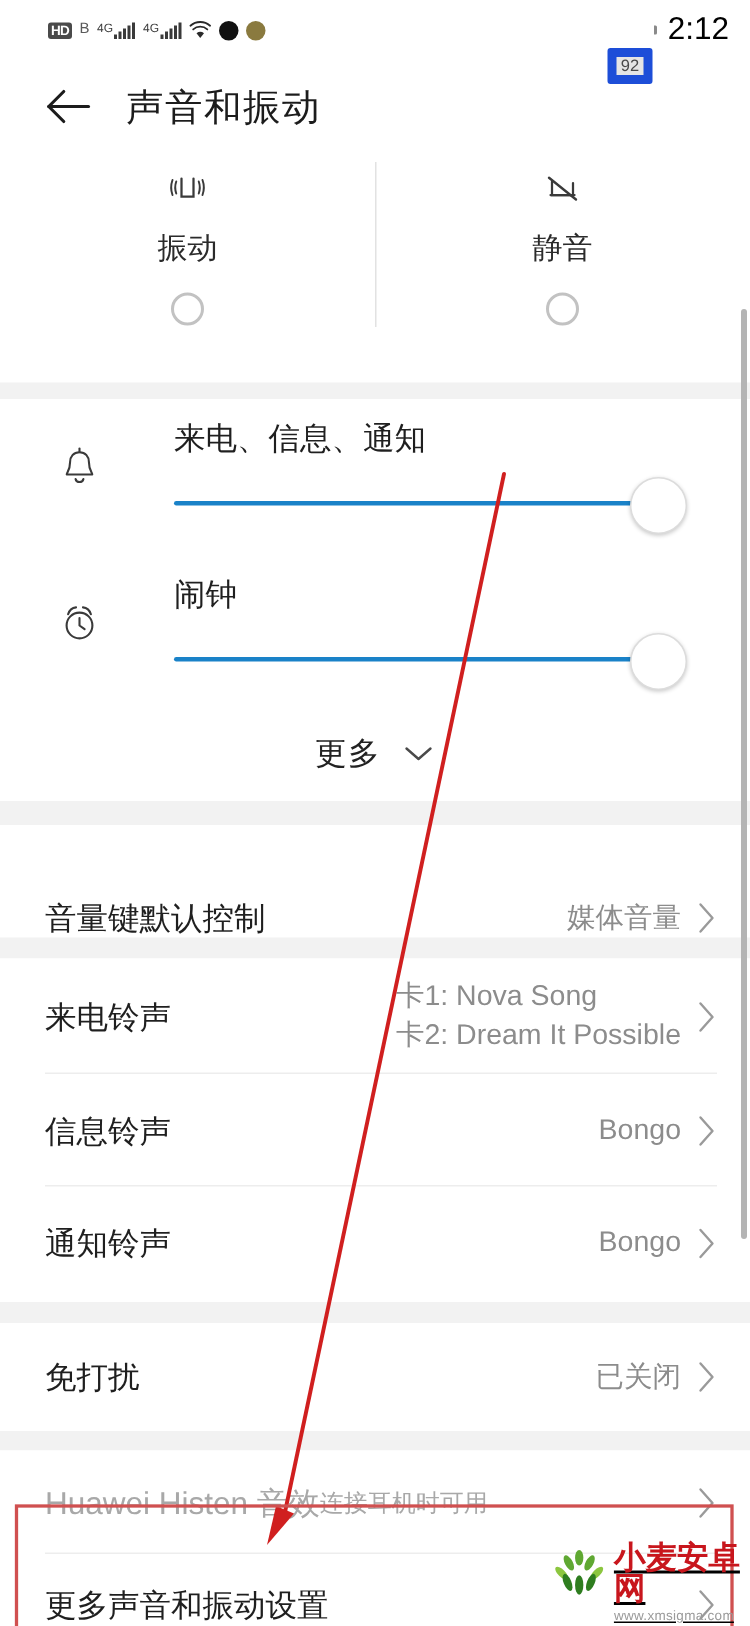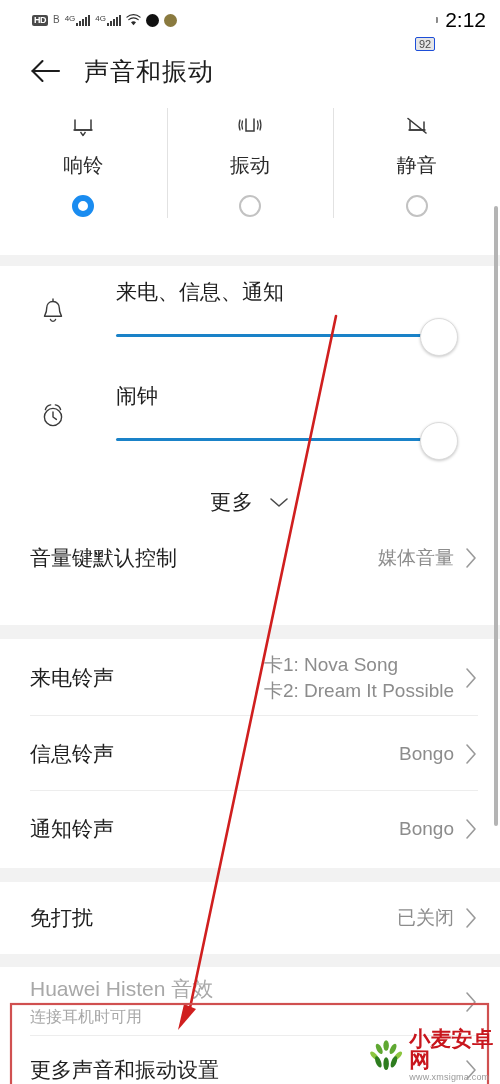--- a/index.html
+++ b/index.html
@@ -90,21 +90,21 @@
     display: inline-block;
   }
   .dot-ic.brown {
     background: #8a7a3f;
   }
   .batt {
     display: inline-flex;
     align-items: center;
   }
   .batt-body {
-    border: 1px solid #1d4ed8;
+    border: 6px solid #1d4ed8;
     border-radius: 2px;
     font-size: 11px;
     color: #4a4a4a;
     padding: 0px 3px;
     line-height: 12px;
     background: #e5e5e5;
     margin-top: 47px;
   }
   .batt-cap {
     width: 2px; height: 6px;
@@ -276,21 +276,21 @@
   .row-title.dim {
     color: #a8a8a8;
   }
   .row-sub {
     font-size: 16px;
     color: #a8a8a8;
     margin-top: 4px;
   }
   .row-left-stack {
     display: flex;
-    flex-direction: column;
+    flex-direction: row;
     justify-content: center;
   }
   .row-value {
     margin-left: auto;
     font-size: 19px;
     color: #8c8c8c;
     text-align: left;
     white-space: nowrap;
   }
   .row-value .vline {
@@ -316,22 +316,23 @@
     left: 0; top: 0;
     width: 500px; height: 1084px;
     pointer-events: none;
   }
 
   
   .watermark {
     position: absolute;
     left: 368px; top: 1028px;
     display: flex;
-    align-items: center;
+    align-items: flex-start;
     gap: 5px;
+    text-decoration: underline;
   }
   .wm-text {
     display: flex;
     flex-direction: column;
     line-height: 1;
   }
   .wm-main {
     font-size: 21px;
     font-weight: bold;
     color: #c8161d;
@@ -406,31 +407,20 @@
       <svg width="32" height="26" viewBox="0 0 32 26">
         <path d="M13.5 3 L3.5 13 L13.5 23" stroke="#1c1c1c" stroke-width="2.1" fill="none" stroke-linecap="round" stroke-linejoin="round"></path>
         <path d="M3.5 13 L30 13" stroke="#1c1c1c" stroke-width="2.1" fill="none" stroke-linecap="round"></path>
       </svg>
     </div>
     <div class="page-title">声音和振动</div>
   </div>
 
   <div class="modes">
 
-    <div class="mode">
-      <div class="mode-icon">
-        <svg width="30" height="30" viewBox="0 0 30 30">
-          <path d="M7 8 L7 18 L23 18 L23 8" stroke="#3a3a3a" stroke-width="1.5" fill="none" stroke-linecap="round"></path>
-          <path d="M6 18 L24 18" stroke="#3a3a3a" stroke-width="1.5" stroke-linecap="round"></path>
-          <path d="M12.5 20 L15 23.5 L17.5 20" stroke="#3a3a3a" stroke-width="1.3" fill="none" stroke-linejoin="round"></path>
-        </svg>
-      </div>
-      <div class="mode-label">响铃</div>
-      <div class="radio on"></div>
-    </div>
 
     <div class="mode">
       <div class="mode-icon">
         <svg width="30" height="30" viewBox="0 0 30 30">
           <path d="M11 7 L11 19 L19 19 L19 7" stroke="#3a3a3a" stroke-width="1.5" fill="none" stroke-linecap="round"></path>
           <path d="M7.5 9 q-1.4 4 0 8" stroke="#3a3a3a" stroke-width="1.3" fill="none" stroke-linecap="round"></path>
           <path d="M5 8 q-1.8 5 0 10" stroke="#3a3a3a" stroke-width="1.3" fill="none" stroke-linecap="round"></path>
           <path d="M22.5 9 q1.4 4 0 8" stroke="#3a3a3a" stroke-width="1.3" fill="none" stroke-linecap="round"></path>
           <path d="M25 8 q1.8 5 0 10" stroke="#3a3a3a" stroke-width="1.3" fill="none" stroke-linecap="round"></path>
         </svg>
@@ -487,21 +477,21 @@
     <div class="more-row">
       <span class="more-text">更多</span>
       <svg class="chev-down" width="22" height="14" viewBox="0 0 22 14">
         <path d="M3 4 L11 11 L19 4" stroke="#4a4a4a" stroke-width="1.6" fill="none" stroke-linecap="round" stroke-linejoin="round"></path>
       </svg>
     </div>
   </div>
 
   <div class="gap-band" style="top:534px; height:16px;"></div>
 
-  <div class="list-card" style="top:520px;">
+  <div class="list-card" style="top:574px;">
     <div class="list-row">
       <span class="row-title">音量键默认控制</span>
       <span class="row-value">媒体音量</span>
       <svg class="chev-right" width="14" height="24" viewBox="0 0 14 24">
         <path d="M3 3 L11 12 L3 21" stroke="#9a9a9a" stroke-width="1.6" fill="none" stroke-linecap="round" stroke-linejoin="round"></path>
       </svg>
     </div>
   </div>
 
   <div class="gap-band" style="top:625px; height:14px;"></div>

